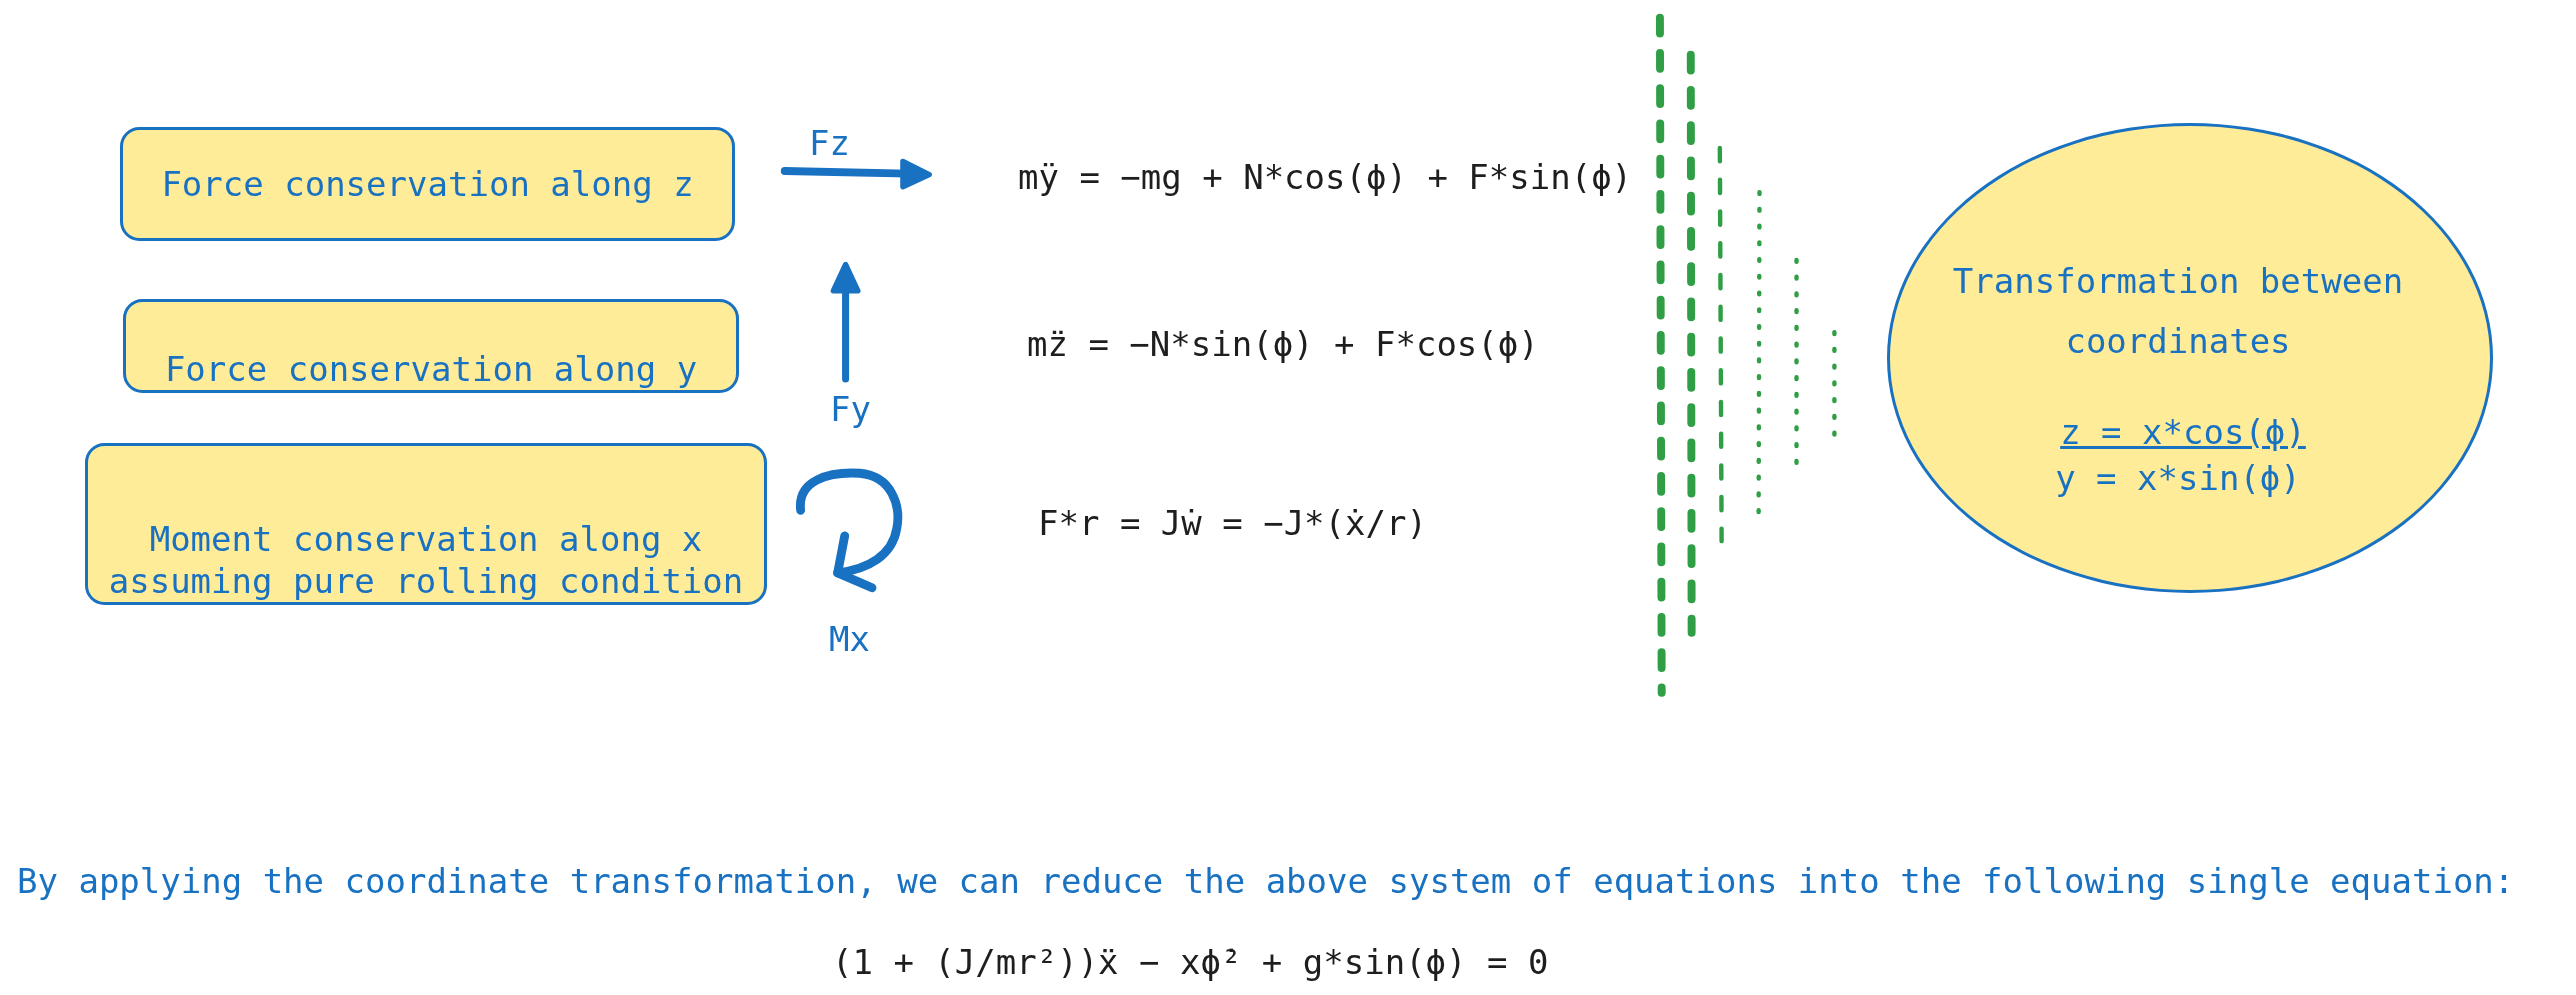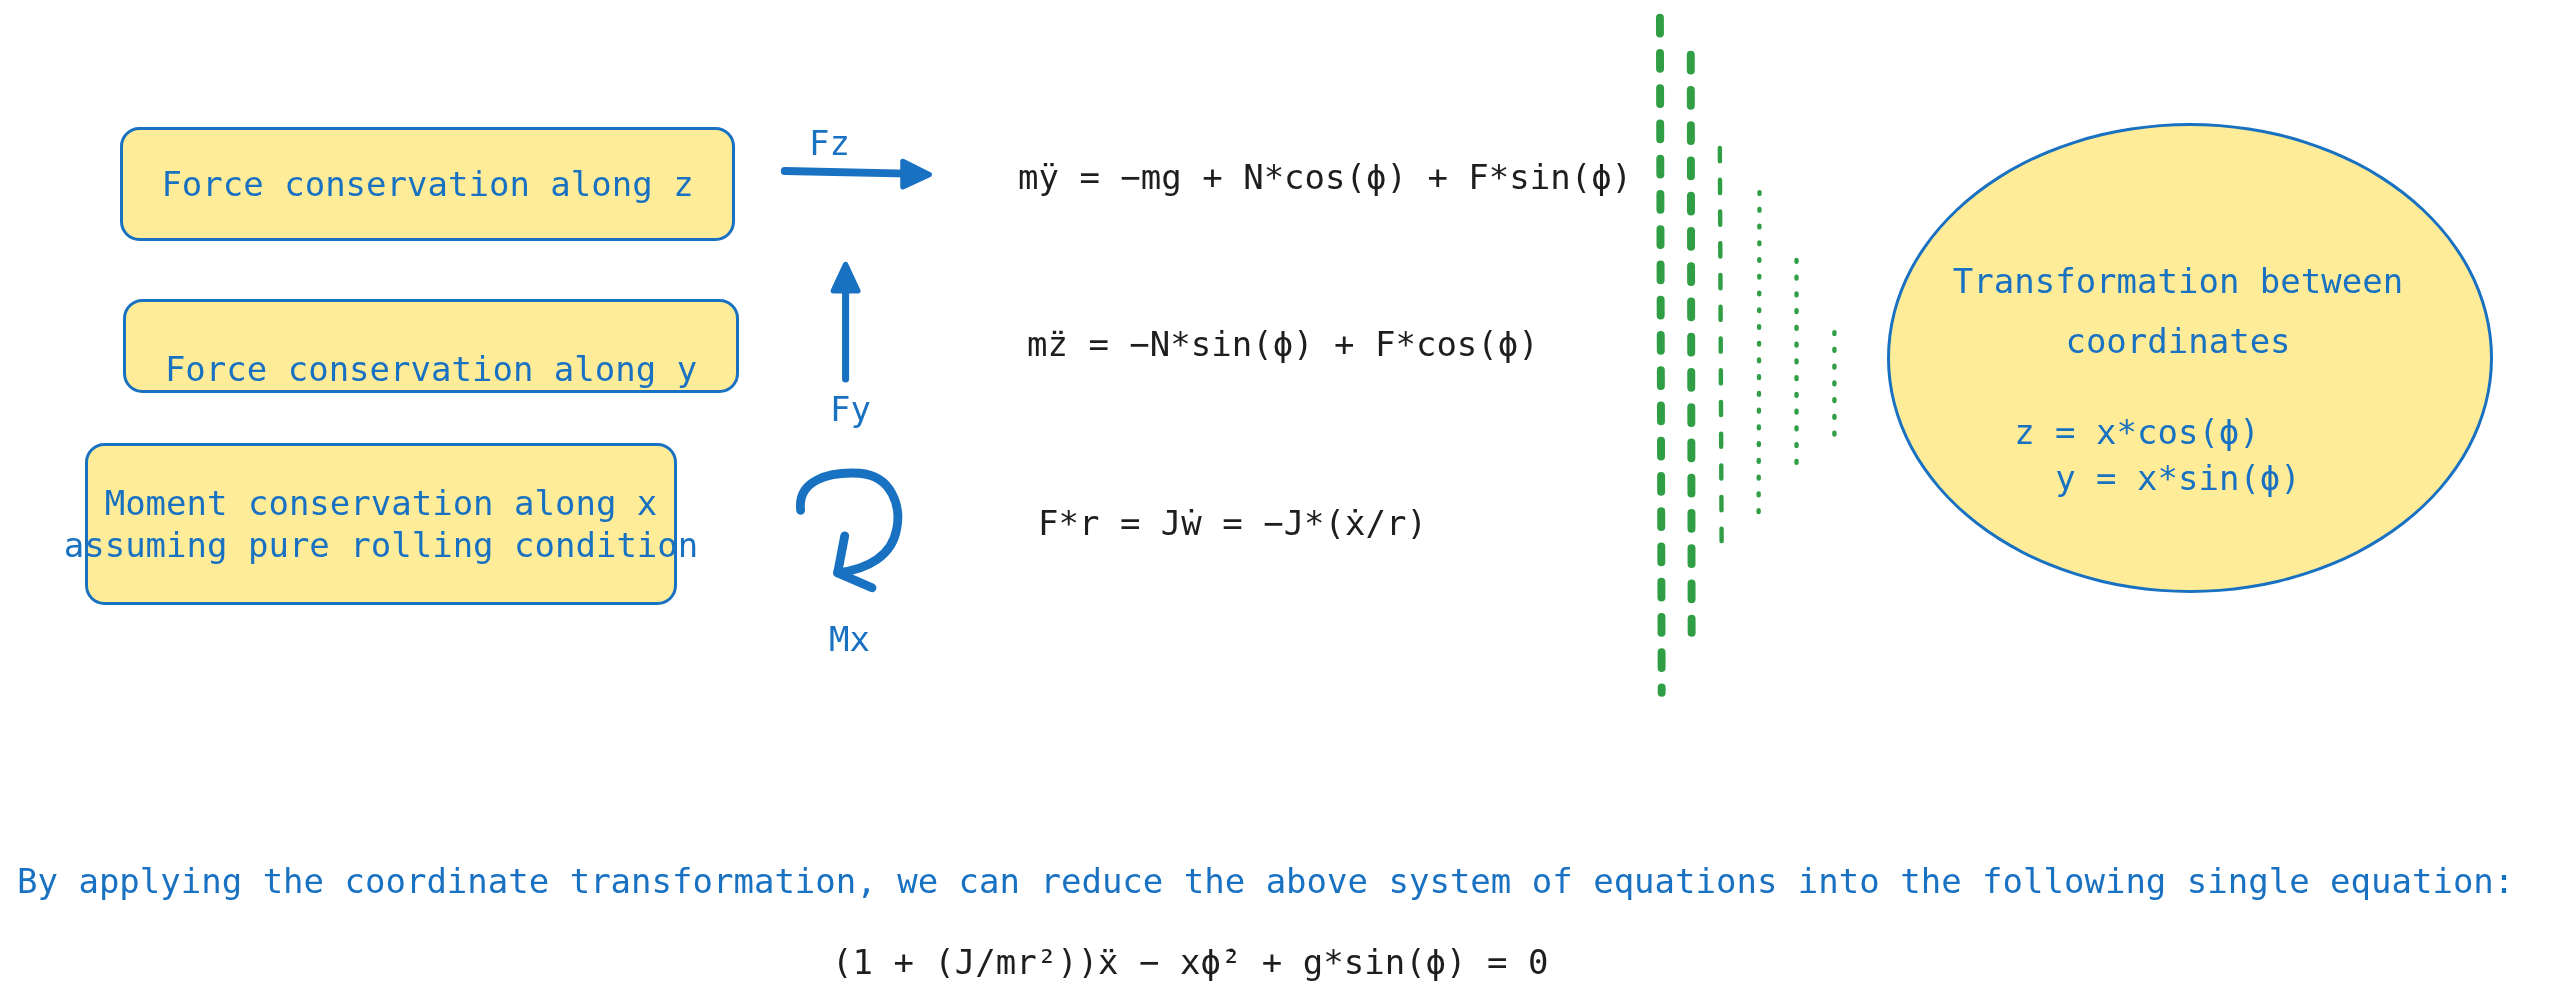--- a/index.html
+++ b/index.html
@@ -25,21 +25,21 @@
   </style>
 </head>
 <body>
 
 <div class="box" style="left:120px; top:127px; width:615px; height:114px;align-items:center;">
   <span>Force conservation along z</span>
 </div>
 <div class="box" style="left:123px; top:299px; width:616px; height:94px;align-items:flex-end;">
   <span>Force conservation along y</span>
 </div>
-<div class="box" style="left:85px; top:443px; width:592px; height:162px;">
+<div class="box" style="left:85px; top:443px; width:682px; height:162px;align-items:flex-end;">
   <span>Moment conservation along x
 assuming pure rolling condition</span>
 </div>
 
 <svg width="2576" height="995" viewBox="0 0 2922 1129">
 
   <g>
     <line x1="890" y1="194" x2="1030" y2="197" stroke="#1971c2" stroke-width="9" stroke-linecap="round"></line>
     <path d="M1024 183 L1054 198 L1024 212 Z" fill="#1971c2" stroke="#1971c2" stroke-width="6" stroke-linejoin="round"></path>
   </g>
@@ -68,18 +68,18 @@
 <div class="label" style="left:830px; top:390px;">Fy</div>
 <div class="label" style="left:829px; top:620px;text-align:right;">Mx</div>
 
 <div class="eq" style="left:1018px; top:158px;">mÿ = −mg + N*cos(ϕ) + F*sin(ϕ)</div>
 <div class="eq" style="left:1027px; top:325px;text-align:right;">mz̈ = −N*sin(ϕ) + F*cos(ϕ)</div>
 <div class="eq" style="left:1038px; top:504px;">F*r = Jẇ = −J*(ẋ/r)</div>
 
 <div class="ellipse" style="left:1887px; top:123px; width:606px; height:470px;"></div>
 <div class="ell-text" style="left:1887px; top:251px; width:582px;">Transformation between
 coordinates</div>
-<div class="ell-text" style="left:1846px; top:402px; width:582px;">z = x*cos(ϕ)</div>
+<div class="ell-text" style="left:1892px; top:402px; width:582px;text-decoration:underline;">z = x*cos(ϕ)</div>
 <div class="ell-text" style="left:1887px; top:448px; width:582px;">y = x*sin(ϕ)</div>
 
 <div class="summary" style="left:17px; top:861px;">By applying the coordinate transformation, we can reduce the above system of equations into the following single equation:</div>
 <div class="eq" style="left:808px; top:943px;margin-left:24px;">(1 + (J/mr²))ẍ − xϕ̇² + g*sin(ϕ) = 0</div>
 
 
 </body></html>

